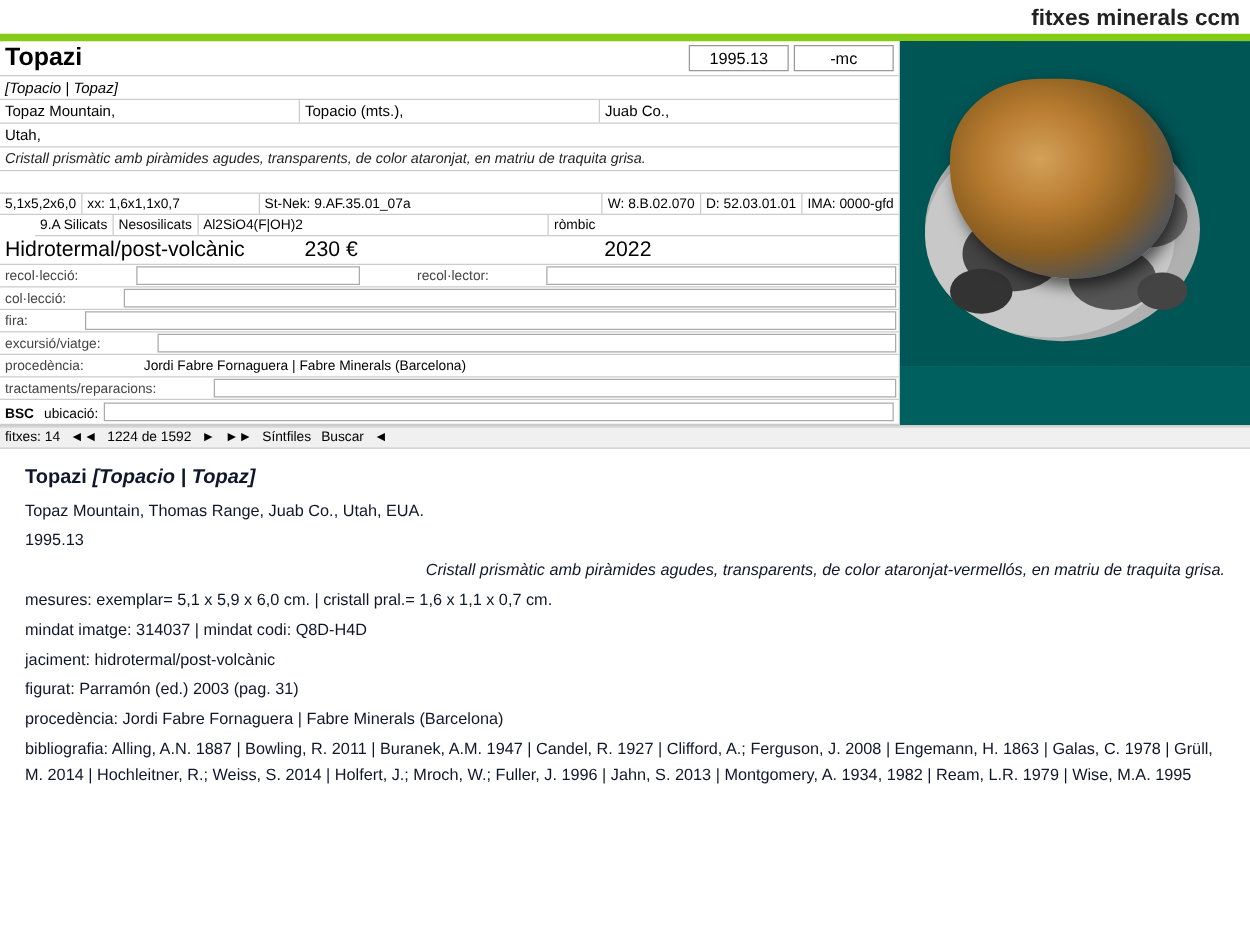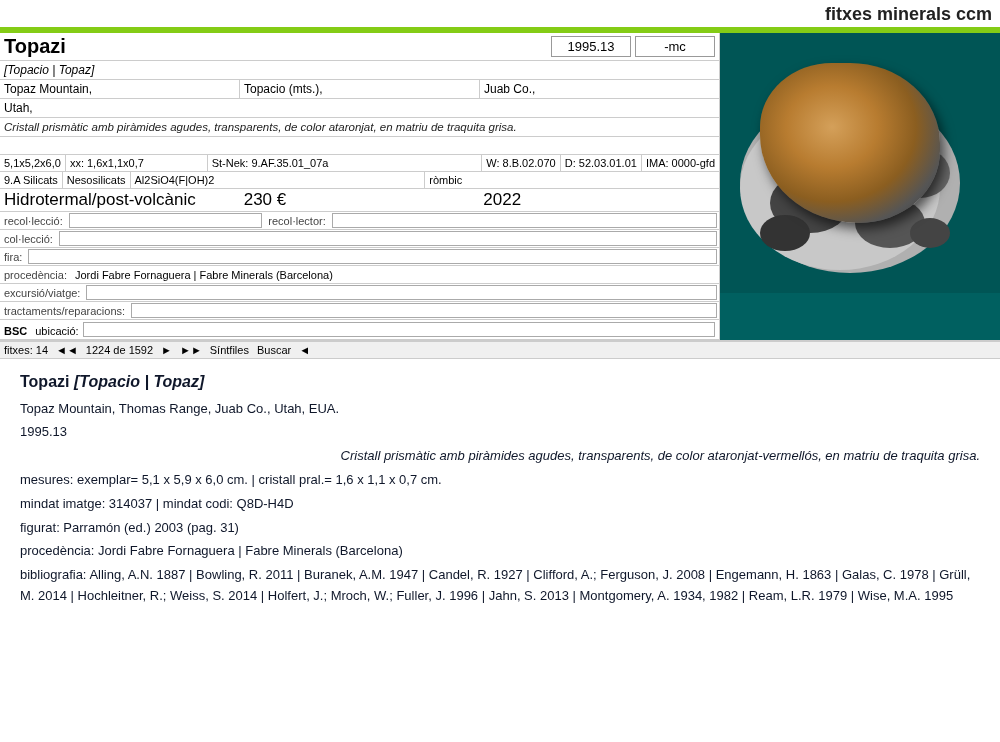--- a/index.html
+++ b/index.html
@@ -114,32 +114,34 @@
       min-height: 18px;
     }
     .field-value {
       padding: 1px 4px;
       flex: 1;
     }
     .silicats-row {
       display: flex;
       border-bottom: 1px solid #ccc;
       font-size: 11px;
+      margin-left: 28px;
     }
     .silicats-cell {
       padding: 2px 4px;
       border-right: 1px solid #ccc;
     }
     .silicats-cell:last-child { border-right: none; }
     .label-input-row {
       display: flex;
       border-bottom: 1px solid #ccc;
       align-items: center;
       font-size: 11px;
       min-height: 18px;
+      gap: 40px;
     }
     .label-input-row .lbl {
       padding: 1px 4px;
       color: #444;
     }
     .label-input-row .inp {
       border: 1px solid #aaa;
       flex: 1;
       height: 15px;
       background: #fff;
@@ -252,27 +254,27 @@
       <span class="lbl">col·lecció:</span>
       <input class="inp" type="text" value="" style="flex: 1 1 0%;">
     </div>
 
     <div class="label-input-row">
       <span class="lbl">fira:</span>
       <input class="inp" type="text" value="" style="flex: 1 1 0%;">
     </div>
 
     <div class="label-input-row">
+      <span class="lbl">excursió/viatge:</span>
+      <input class="inp" type="text" value="" style="flex: 1 1 0%;">
+    </div>
+
+    <div class="label-input-row">
       <span class="lbl">procedència:</span>
       <span class="field-value">Jordi Fabre Fornaguera | Fabre Minerals (Barcelona)</span>
-    </div>
-
-    <div class="label-input-row">
-      <span class="lbl">excursió/viatge:</span>
-      <input class="inp" type="text" value="" style="flex: 1 1 0%;">
     </div>
 
     <div class="label-input-row">
       <span class="lbl">tractaments/reparacions:</span>
       <input class="inp" type="text" value="" style="flex: 1 1 0%;">
     </div>
 
     <div class="bsc-row">
       <span style="font-weight:bold; padding-right:8px;">BSC</span>
       <span>ubicació:</span>
@@ -324,16 +326,17 @@
 <div class="lower-section">
   <div class="mineral-title">
     <span>Topazi</span>
     <em> <span>[Topacio | Topaz]</span></em>
   </div>
   <p>Topaz Mountain, Thomas Range, Juab Co., Utah, EUA.</p>
   <p>1995.13</p>
   <p class="italic-desc">Cristall prismàtic amb piràmides agudes, transparents, de color ataronjat-vermellós, en matriu de traquita grisa.</p>
   <p>mesures: exemplar= 5,1 x 5,9 x 6,0 cm. | cristall pral.= 1,6 x 1,1 x 0,7 cm.</p>
   <p>mindat imatge: 314037 | mindat codi: Q8D-H4D</p>
+  <p>jaciment: hidrotermal/post-volcànic</p>
   <p>figurat: Parramón (ed.) 2003 (pag. 31)</p>
   <p>procedència: Jordi Fabre Fornaguera | Fabre Minerals (Barcelona)</p>
   <p>bibliografia: Alling, A.N. 1887 | Bowling, R. 2011 | Buranek, A.M. 1947 | Candel, R. 1927 | Clifford, A.; Ferguson, J. 2008 | Engemann, H. 1863 | Galas, C. 1978 | Grüll, M. 2014 | Hochleitner, R.; Weiss, S. 2014 |  Holfert, J.; Mroch, W.; Fuller, J. 1996 | Jahn, S. 2013 | Montgomery, A. 1934, 1982 | Ream, L.R. 1979 | Wise, M.A. 1995</p>
 </div>
 
 </body></html>

